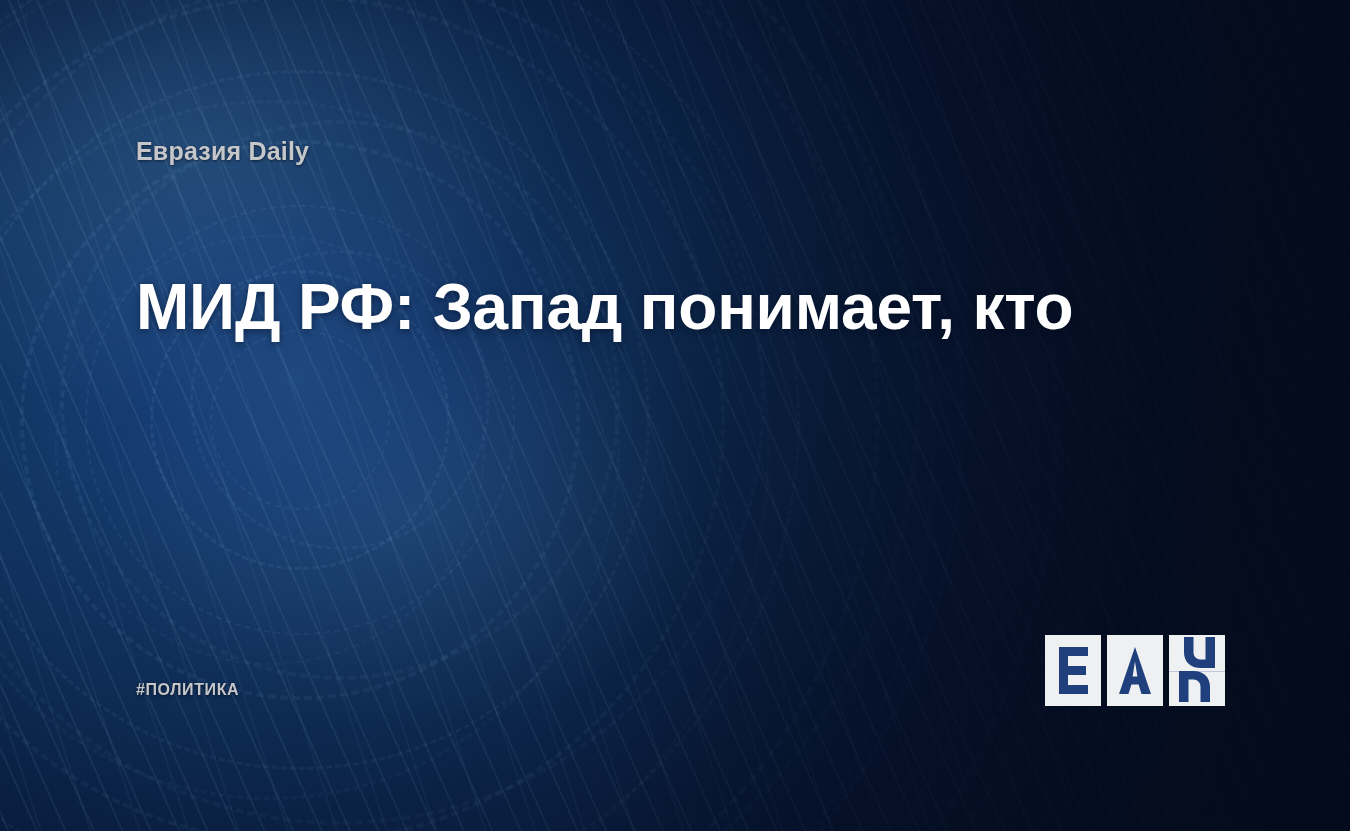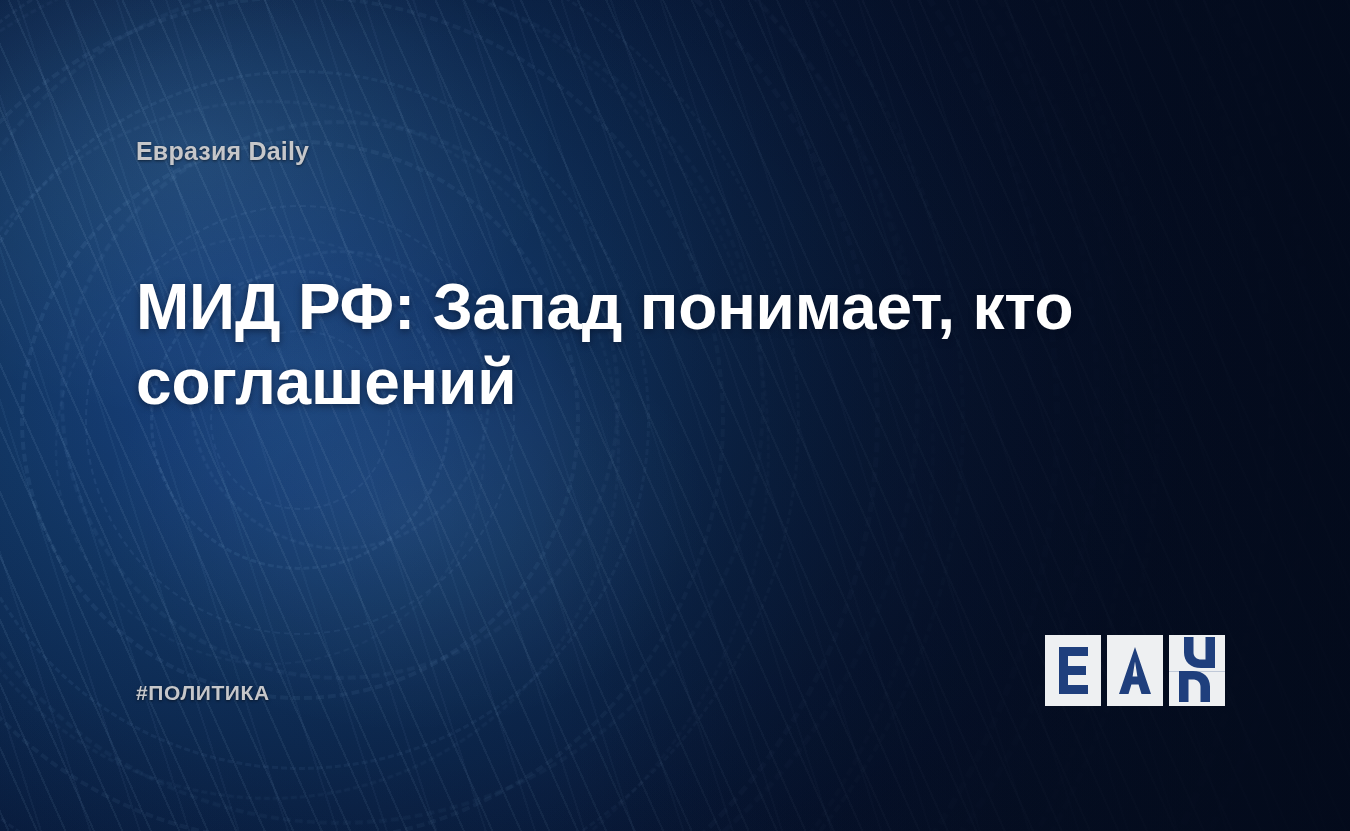--- a/index.html
+++ b/index.html
@@ -126,21 +126,21 @@
     line-height:75px;
     color:#ffffff;
     letter-spacing:-.2px;
     text-shadow:0 2px 7px rgba(2,10,28,.5);
   }
   .headline .ln { display:block; white-space:nowrap; }
 
   .hashtag {
     position:absolute;
     left:136px; top:681px;
-    font-size:21px;
+    font-size:16px;
     font-weight:bold;
     color:#c6c7ca;
     letter-spacing:.6px;
     text-shadow:0 1px 3px rgba(0,0,0,.55);
     white-space:nowrap;
   }
 
   
   .logo {
     position:absolute;
@@ -208,21 +208,20 @@
   <div class="bg-layer rain-mask"></div>
   <div class="bg-layer bloom"></div>
   <div class="bg-layer bg-vignette"></div>
 
   <div class="content">
 
     <div class="brand">Евразия Daily</div>
 
     <h1 class="headline">
       <span class="ln">МИД РФ: Запад понимает, кто</span>
-      <span class="ln">соглашений</span>
     </h1>
 
     <div class="hashtag">#ПОЛИТИКА</div>
 
     <div class="logo">
 
       <div class="logo-tile tile-e">
         <svg viewBox="0 0 56 71">
           <path class="glyph" d="M14 12 h29 v9 H23 v10 h18 v9 H23 v10 h20 v9 H14 z"></path>
         </svg>

